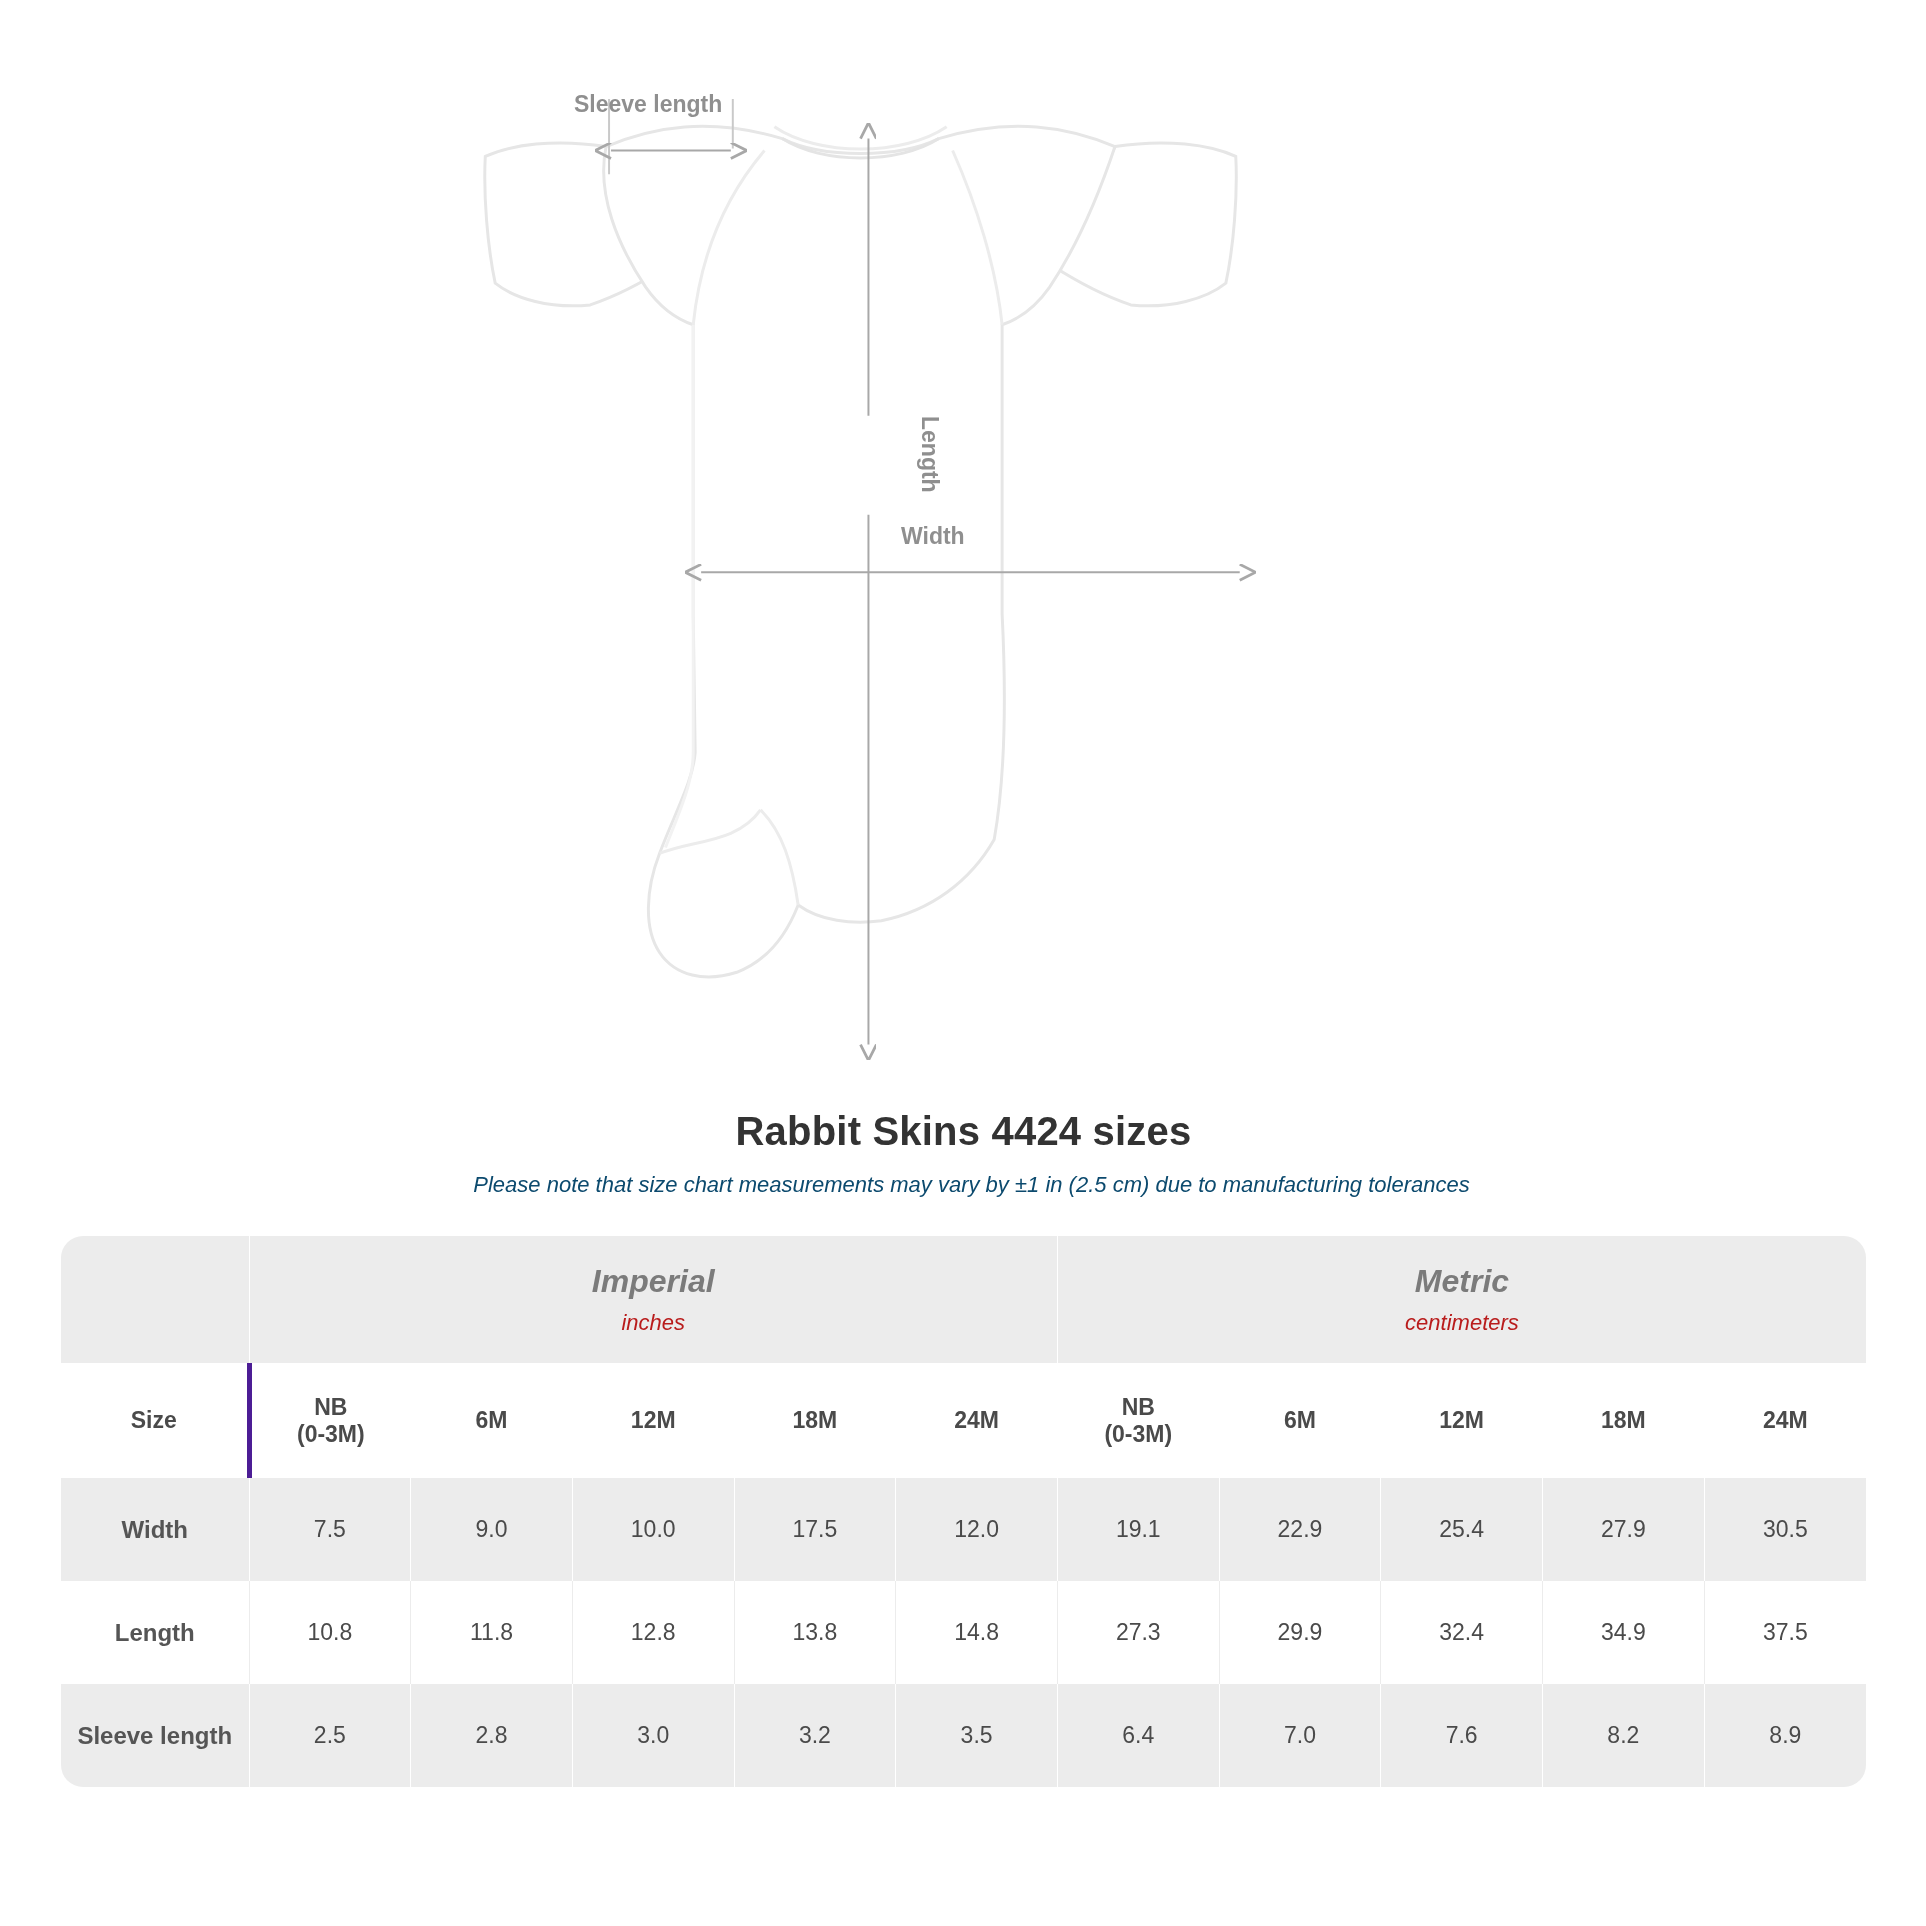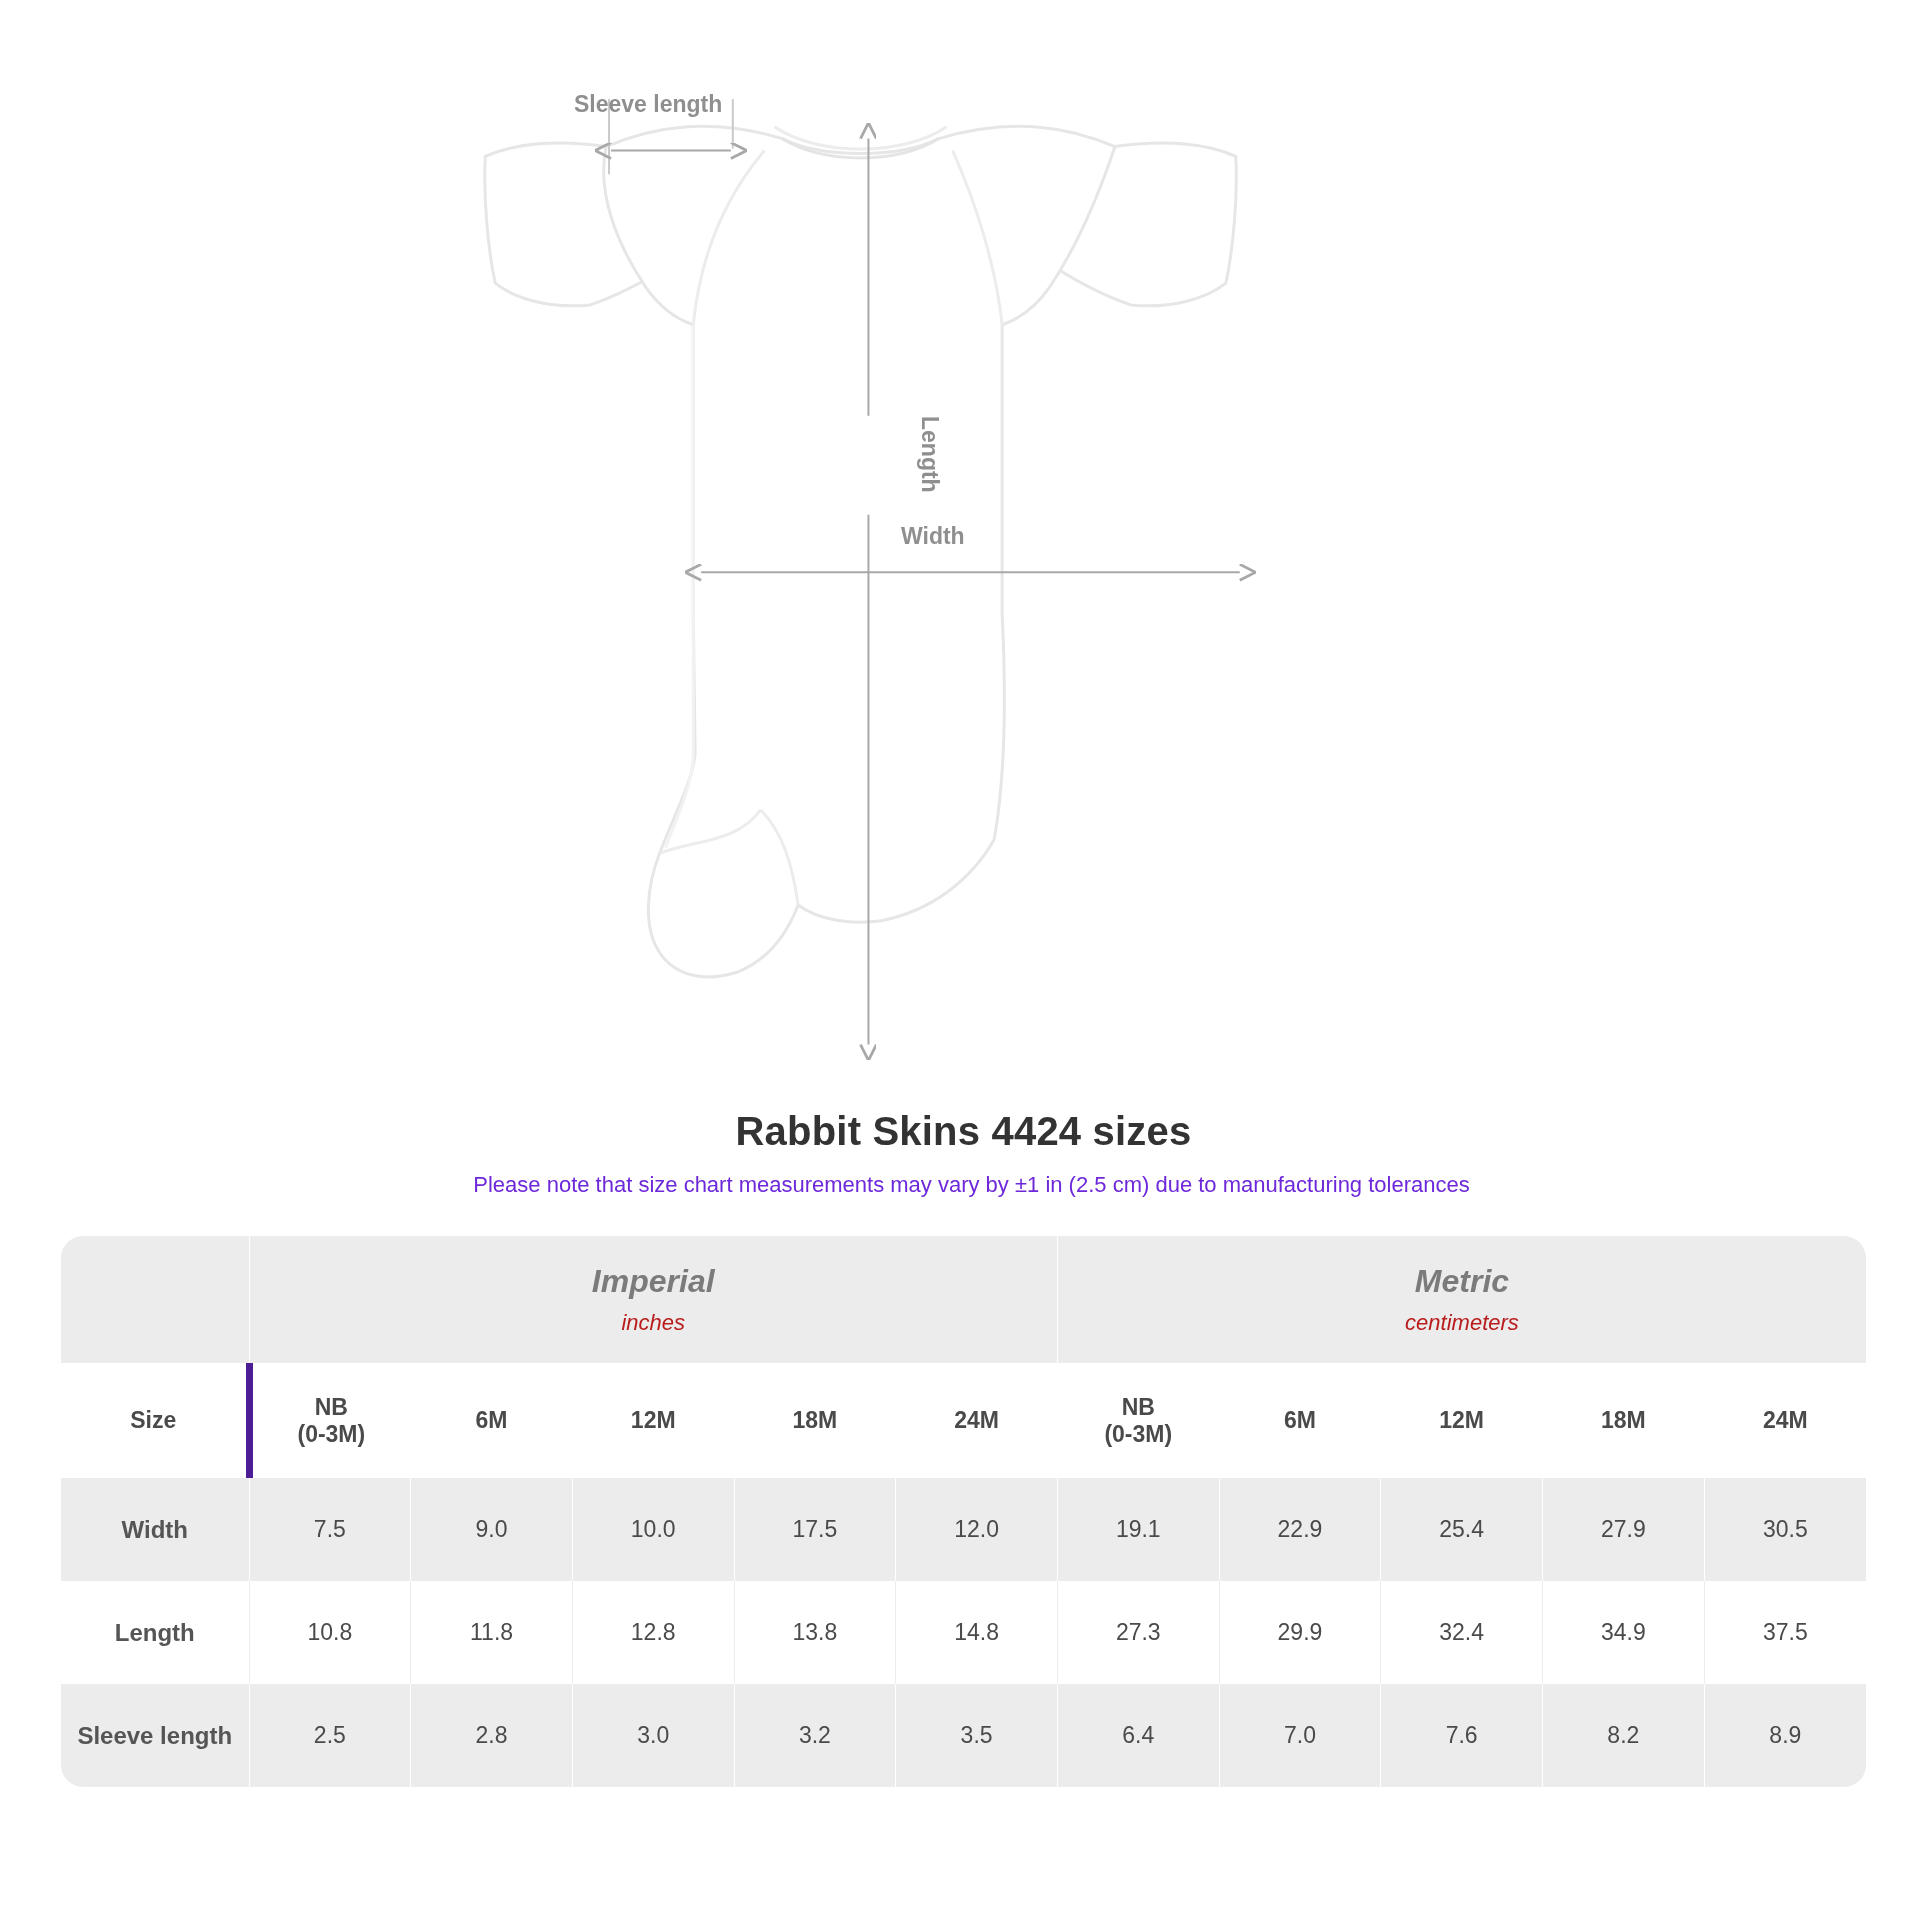--- a/index.html
+++ b/index.html
@@ -37,21 +37,22 @@
     margin-top: 10px;
   }
   .chart-title {
     font-size: 40px;
     font-weight: bold;
     color: #333333;
     letter-spacing: 0.2px;
   }
   .chart-note {
     font-size: 22px;
-    color: #6d28d9;
+    font-style: italic;
+    color: #0c4a6e;
     margin-top: 18px;
     padding-left: 16px;
   }
 
   
   .table-wrap {
     margin: 38px 61px 0 61px;
     border-radius: 22px;
     overflow: hidden;
     background: #ffffff;
@@ -96,21 +97,21 @@
 
   
   .size-row td {
     background: #ffffff;
     height: 115px;
     font-weight: bold;
     color: #555555;
     border-right: 1px solid #ececec;
   }
   .size-row td.label-cell {
-    border-right: 7px solid #4c1d95;
+    border-right: 5px solid #4c1d95;
   }
   .size-row .sub {
     display: block;
     font-weight: bold;
   }
 
   
   .data-row td {
     height: 103px;
     border-right: 1px solid #ffffff;

